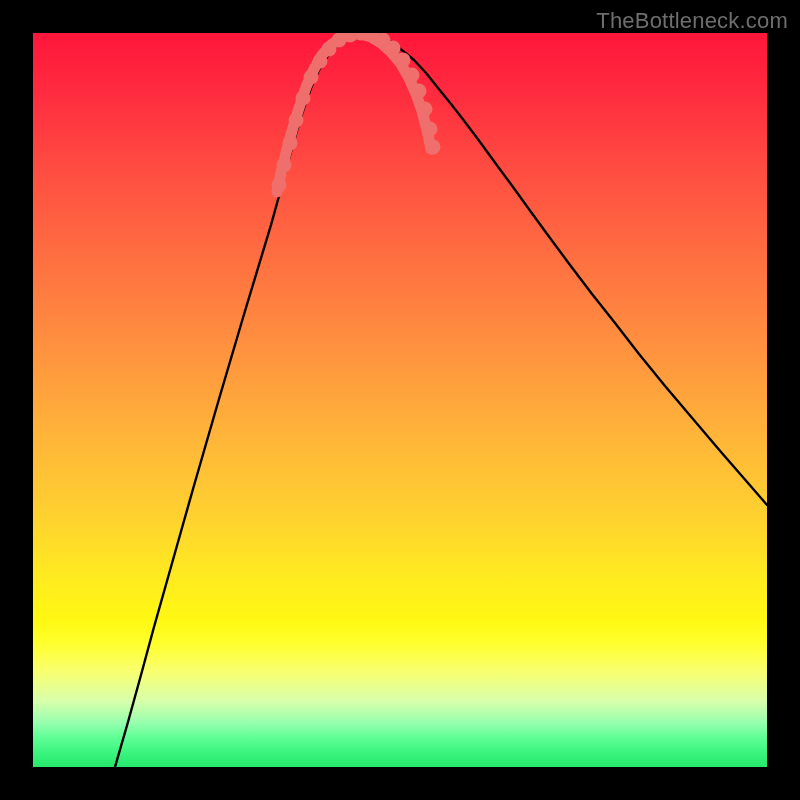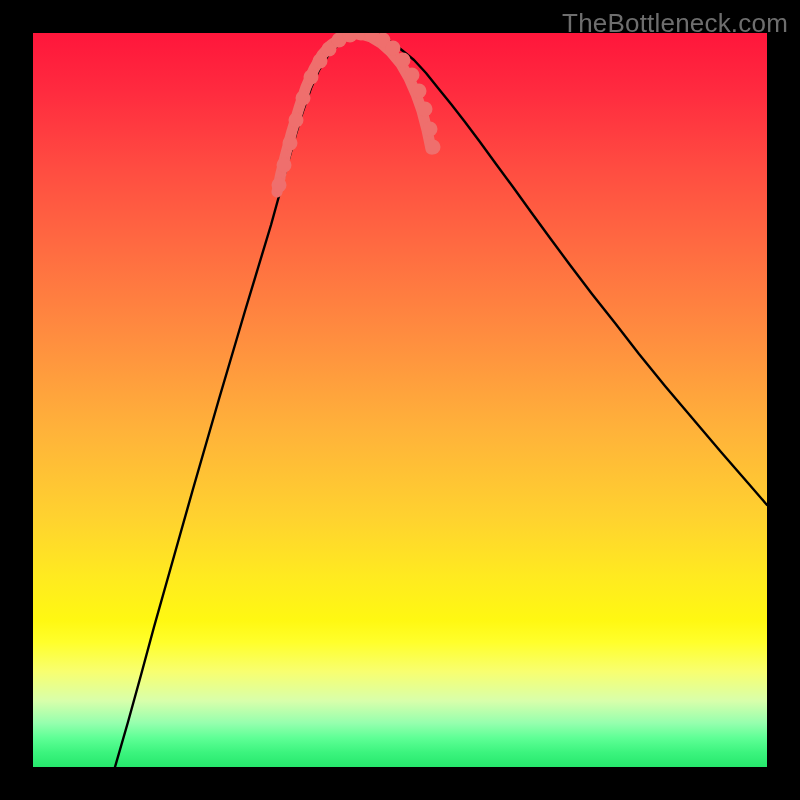--- a/index.html
+++ b/index.html
@@ -50,21 +50,21 @@
       #5fff96 96%,
       #3cf47e 98%,
       #26e86c 100%
     );
   }
   .watermark {
     position: absolute;
     top: 8px;
     right: 12px;
     color: #6e6e6e;
-    font-size: 26px;
+    font-size: 22px;
     font-weight: 500;
     letter-spacing: 0.2px;
     user-select: none;
   }
   svg.curve {
     position: absolute;
     left: 0;
     top: 0;
     width: 100%;
     height: 100%;

